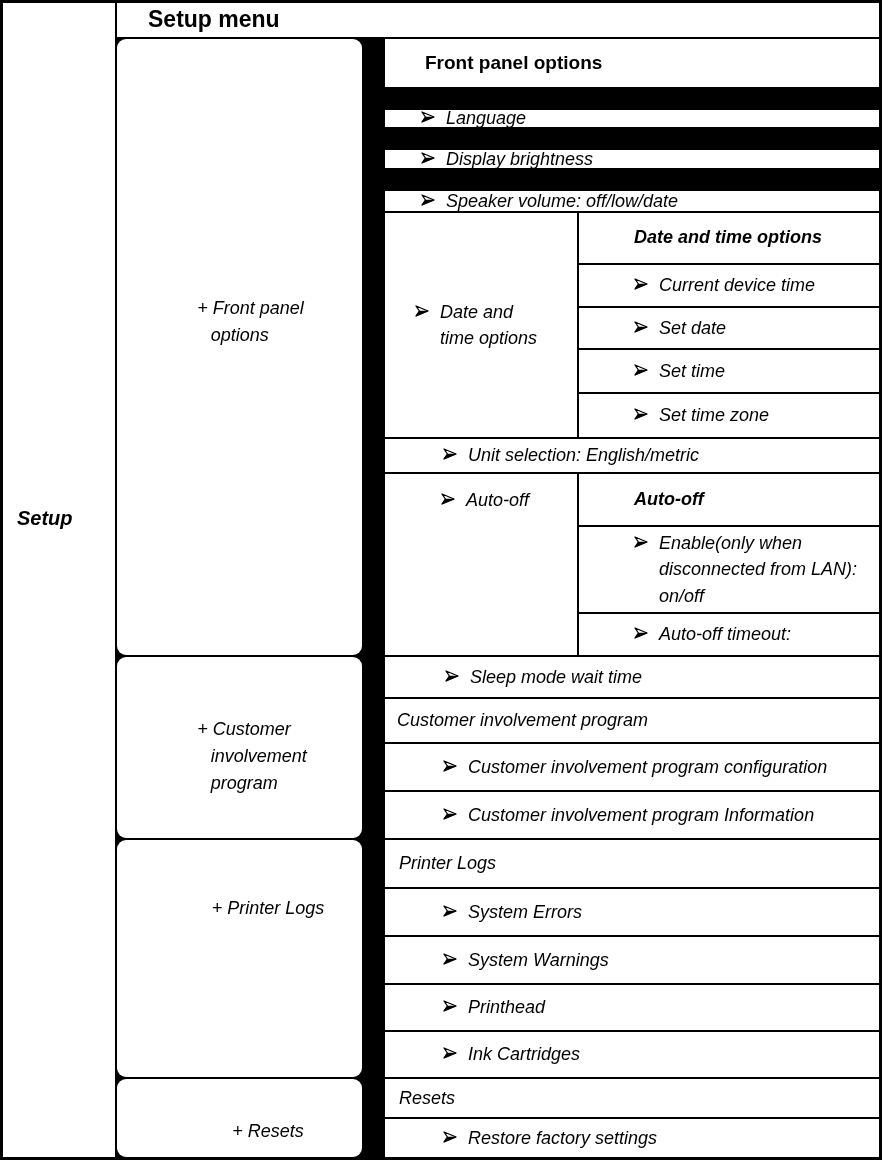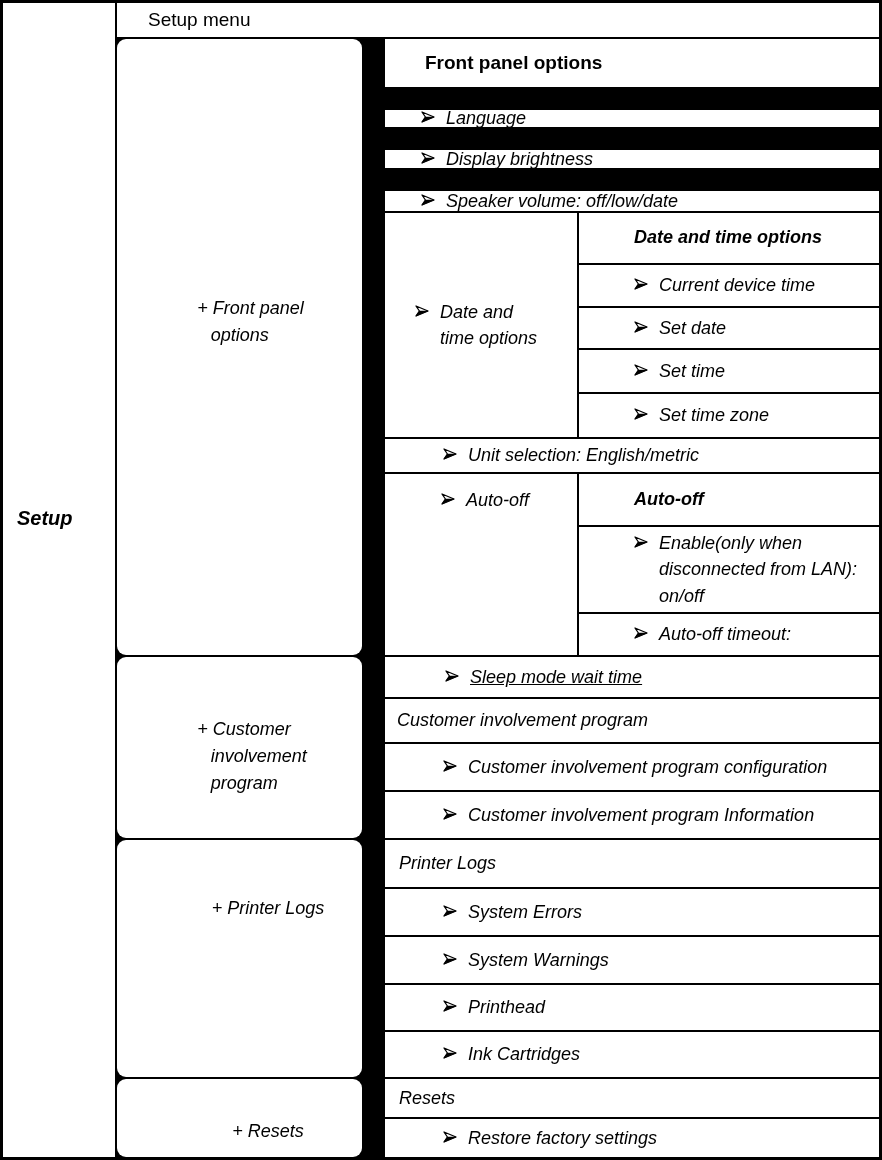--- a/index.html
+++ b/index.html
@@ -42,36 +42,36 @@
   .row{background:var(--cell);display:flex;align-items:center;box-sizing:border-box;}
 
   
   .split{display:grid;grid-template-columns:192px 1fr;gap:2px;background:var(--border);}
   .subcell{background:var(--cell);box-sizing:border-box;display:flex;align-items:center;}
   .nested{display:grid;gap:2px;background:var(--border);}
   .dt-n{grid-template-rows:50px 41px 40px 42px 1fr;}
   .ao-n{grid-template-rows:51px 85px 1fr;}
 
   
-  .t-title{font-size:19px;font-weight:normal;line-height:1.2;}
+  .t-title{font-size:23px;font-weight:bold;line-height:1.2;}
   .t-hdr{font-size:19px;font-weight:bold;line-height:1.2;}
   .t-hdr-bi{font-size:18px;font-weight:bold;font-style:italic;line-height:1.2;}
   .t-item{font-size:18px;font-style:italic;line-height:1.45;}
   .t-root{font-size:20px;font-weight:bold;font-style:italic;text-align:right;}
   .t-glabel{font-size:18px;font-style:italic;line-height:1.5;max-width:128px;padding-left:0.75em;text-indent:-0.75em;}
 
   
   .li{display:flex;align-items:flex-start;}
   .arr{flex:0 0 auto;width:14px;height:12px;margin-right:11px;margin-top:6px;display:inline-block;}
 
   
   .ind-hdr{padding-left:40px;}
   .ind-a{padding-left:36px;margin-top:21px;}
   .ind-b{padding-left:58px;}
-  .ind-c{padding-left:60px;text-decoration:underline;}
+  .ind-c{padding-left:60px;}
   .ind-sec{padding-left:12px;}
   .ind-sec2{padding-left:14px;}
   .ind-n{padding-left:55px;}
   .dt-left{padding-left:30px;}
   .dt-left .t-item{max-width:112px;}
   .ao-left{align-items:flex-start;padding-top:13px;padding-left:56px;}
   .en-text{max-width:242px;}
 </style>
 </head>
 <body>

